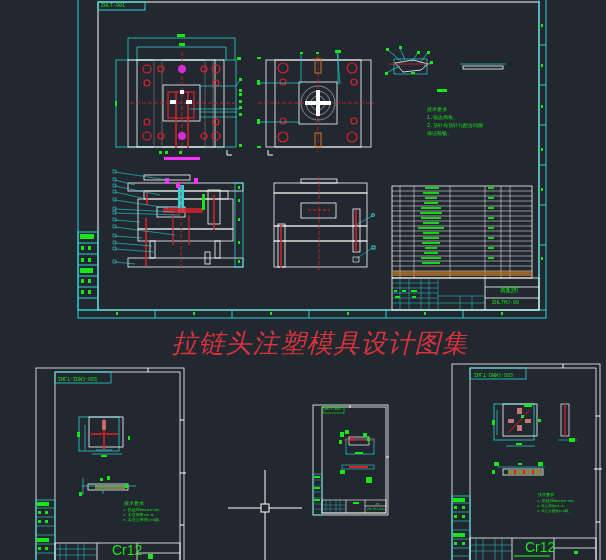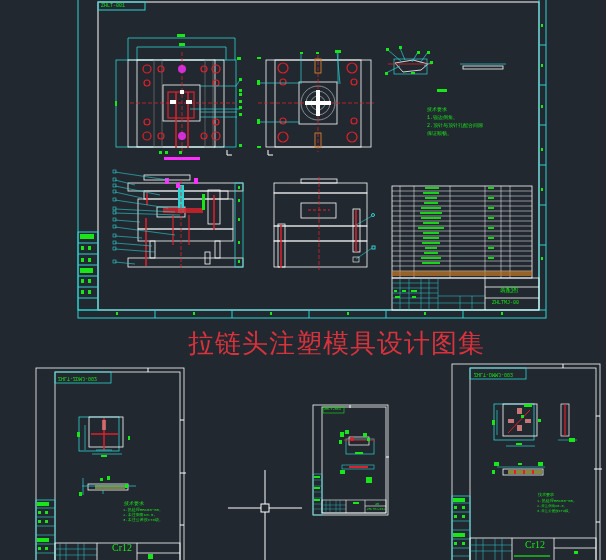--- a/index.html
+++ b/index.html
@@ -1,23 +1,23 @@
 <!DOCTYPE html>
 <html><head>
 <meta charset="utf-8">
 <style>
   html,body{margin:0;padding:0;}
   body{width:606px;height:560px;background:#212830;overflow:hidden;position:relative;font-family:"DejaVu Sans",sans-serif;}
   .canvas{position:absolute;left:0;top:0;width:606px;height:560px;}
   .abs{position:absolute;}
   svg{position:absolute;left:0;top:0;}
   .gtext{color:#19e619;font-family:"Liberation Mono",monospace;font-size:5px;line-height:6px;white-space:nowrap;}
-  .title-banner{position:absolute;left:155px;top:326px;width:330px;text-align:right;color:#d8323c;font-family:"DejaVu Serif",serif;font-size:26px;letter-spacing:1px;line-height:34px;}
+  .title-banner{position:absolute;left:155px;top:326px;width:330px;text-align:center;color:#d8323c;font-family:"DejaVu Serif",serif;font-size:26px;letter-spacing:1px;line-height:34px;font-style:italic;}
   .code-label{position:absolute;font-family:"Liberation Mono",monospace;font-size:5px;color:#19e619;white-space:nowrap;}
-  .cr12{position:absolute;font-family:Liberation Serif, serif;font-size:10px;color:#19e619;}
+  .cr12{position:absolute;font-family:Liberation Sans, sans-serif;font-size:14px;color:#19e619;}
   .cursor{position:absolute;}
 </style>
 </head>
 <body>
 
 <div class="canvas">
 
   <div>
   <svg width="606" height="560" viewBox="0 0 606 560">
 

